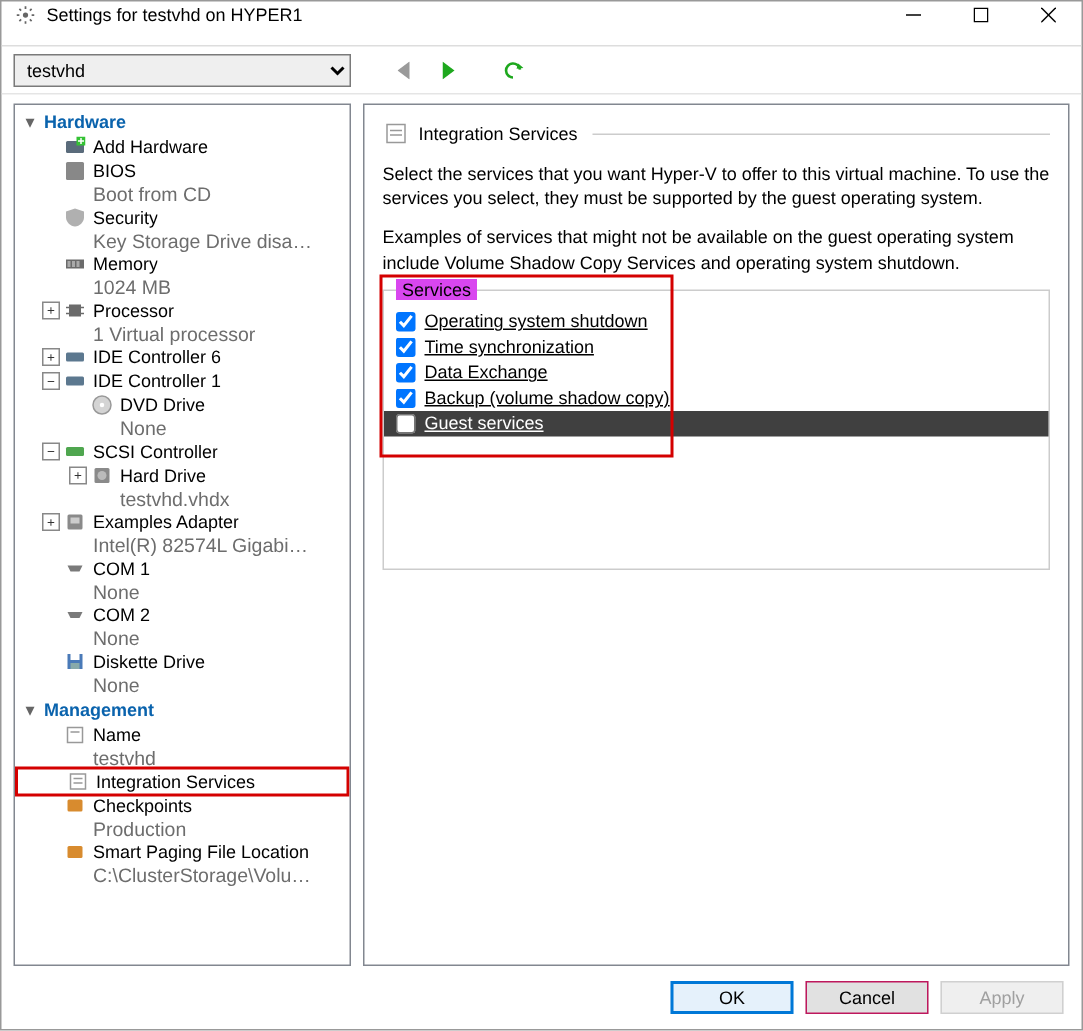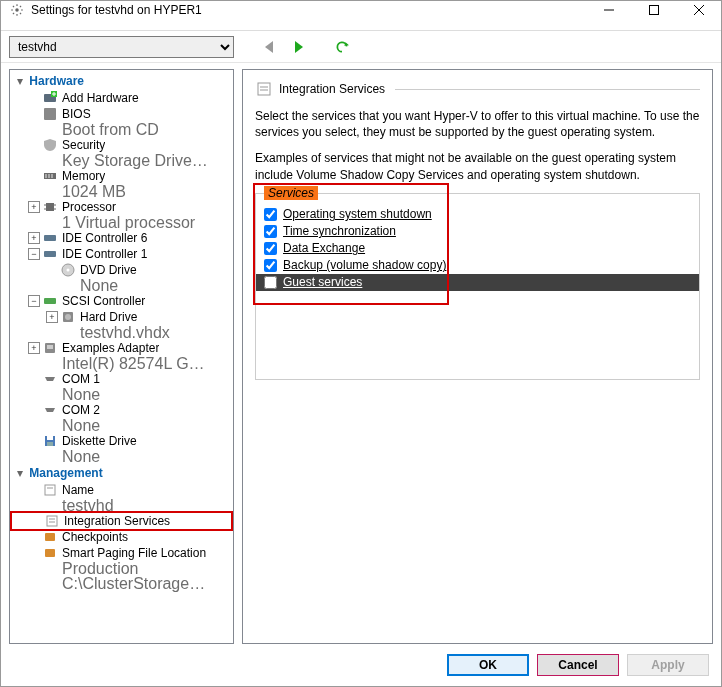--- a/index.html
+++ b/index.html
@@ -19,40 +19,40 @@
 
 .tree { padding: 2px 0; }
 .section-hdr { display: flex; align-items: center; padding: 2px 4px; color: #0a63ad; font-weight: bold; font-size: 12px; }
 .section-hdr .exp { width: 12px; text-align:center; color:#666; font-weight:normal; }
 .row { display: flex; align-items: center; height: 16px; padding-left: 4px; }
 .row.sub { height: 15px; }
 .row .exp { width: 12px; height:12px; border:1px solid #888; display:flex; align-items:center; justify-content:center; font-size:9px; color:#333; margin-right:2px; line-height:1; }
 .row .exp.empty { border:none; }
 .row .ic { width: 16px; height:16px; margin-right:4px; display:flex; align-items:center; justify-content:center; }
 .row .lbl { color:#000; white-space:nowrap; overflow:hidden; text-overflow:ellipsis; }
-.row .sublbl { color:#6d6d6d; font-size:16px; padding-left: 34px; white-space:nowrap; overflow:hidden; text-overflow:ellipsis; max-width:180px; }
+.row .sublbl { color:#6d6d6d; font-size:13px; padding-left: 34px; white-space:nowrap; overflow:hidden; text-overflow:ellipsis; max-width:180px; }
 .indent1 { padding-left: 18px; }
 .indent2 { padding-left: 36px; }
 .highlight-box { border: 2px solid #d40000; margin: -2px 0; }
 
 .rp-header { display:flex; align-items:center; margin-bottom: 10px; }
 .rp-header .ic { width:18px; height:18px; margin-right:6px; display:flex; align-items:center; justify-content:center; }
 .rp-header .txt { margin-right:10px; }
 .rp-header .line { flex:1; height:1px; background:#ccc; }
 .desc { margin-bottom: 10px; line-height: 1.35; }
 
 .groupbox { border: 1px solid #ccc; position: relative; padding: 12px 8px 8px 8px; }
-.groupbox .gtitle { position:absolute; top:-8px; left:8px; background:#f97316; padding:0 4px;font-style:italic; }
+.groupbox .gtitle { position:absolute; top:-8px; left:8px; background:#d946ef; padding:0 4px; }
 .svc-row { display:flex; align-items:center; height:17px;text-decoration:underline; }
 .svc-row input { margin-right: 6px; }
 .svc-row.selected { background:#404040; color:#fff; margin: 0 -8px; padding: 0 8px; }
 .svc-row.selected input { accent-color:#fff; }
 .svc-highlight { border: 2px solid #d40000; position:absolute; top:-11px; left:-3px; width: 196px; height: 122px; pointer-events:none; }
 
-.footer { height: 42px; display:flex; justify-content:flex-end; align-items:center; gap:8px; padding: 0 12px; border-top: 0px solid #ddd; font-weight: bold; }
+.footer { height: 42px; display:flex; justify-content:flex-end; align-items:center; gap:8px; padding: 0 12px; border-top: 0px solid #ddd; }
 .btn { width: 82px; height: 22px; border: 1px solid #be185d; background: #e1e1e1; font-size:12px; text-align:center; line-height:20px; }
 .btn.primary { border: 2px solid #0078d7; background:#e5f1fb; line-height:18px; }
 .btn.disabled { color:#a0a0a0; border-color:#d0d0d0; background:#efefef; }
 </style>
 </head>
 <body>
 
 <div class="titlebar">
   <span class="icon">
     <svg width="14" height="14" viewBox="0 0 24 24">
@@ -324,32 +324,32 @@
 
       <div class="row indent1">
           <span class="exp empty"></span>
           <span class="ic">
             <svg width="14" height="14">
               <rect x="2" y="3" width="10" height="8" fill="#d88b2e" rx="1"></rect>
             </svg>
           </span>
           <span class="lbl">Checkpoints</span>
         </div>
+      <div class="row sub indent1">
+          <span class="sublbl">Production</span>
+        </div>
+
       <div class="row indent1">
           <span class="exp empty"></span>
           <span class="ic">
             <svg width="14" height="14">
               <rect x="2" y="3" width="10" height="8" fill="#d88b2e" rx="1"></rect>
             </svg>
           </span>
           <span class="lbl">Smart Paging File Location</span>
-        </div>
-
-      <div class="row sub indent1">
-          <span class="sublbl">Production</span>
         </div>
       <div class="row sub indent1">
           <span class="sublbl">C:\ClusterStorage\Volume1\Co...</span>
         </div>
     </div>
   </div>
 
   <div class="rightpane">
     <div class="rp-header">
       <span class="ic">

